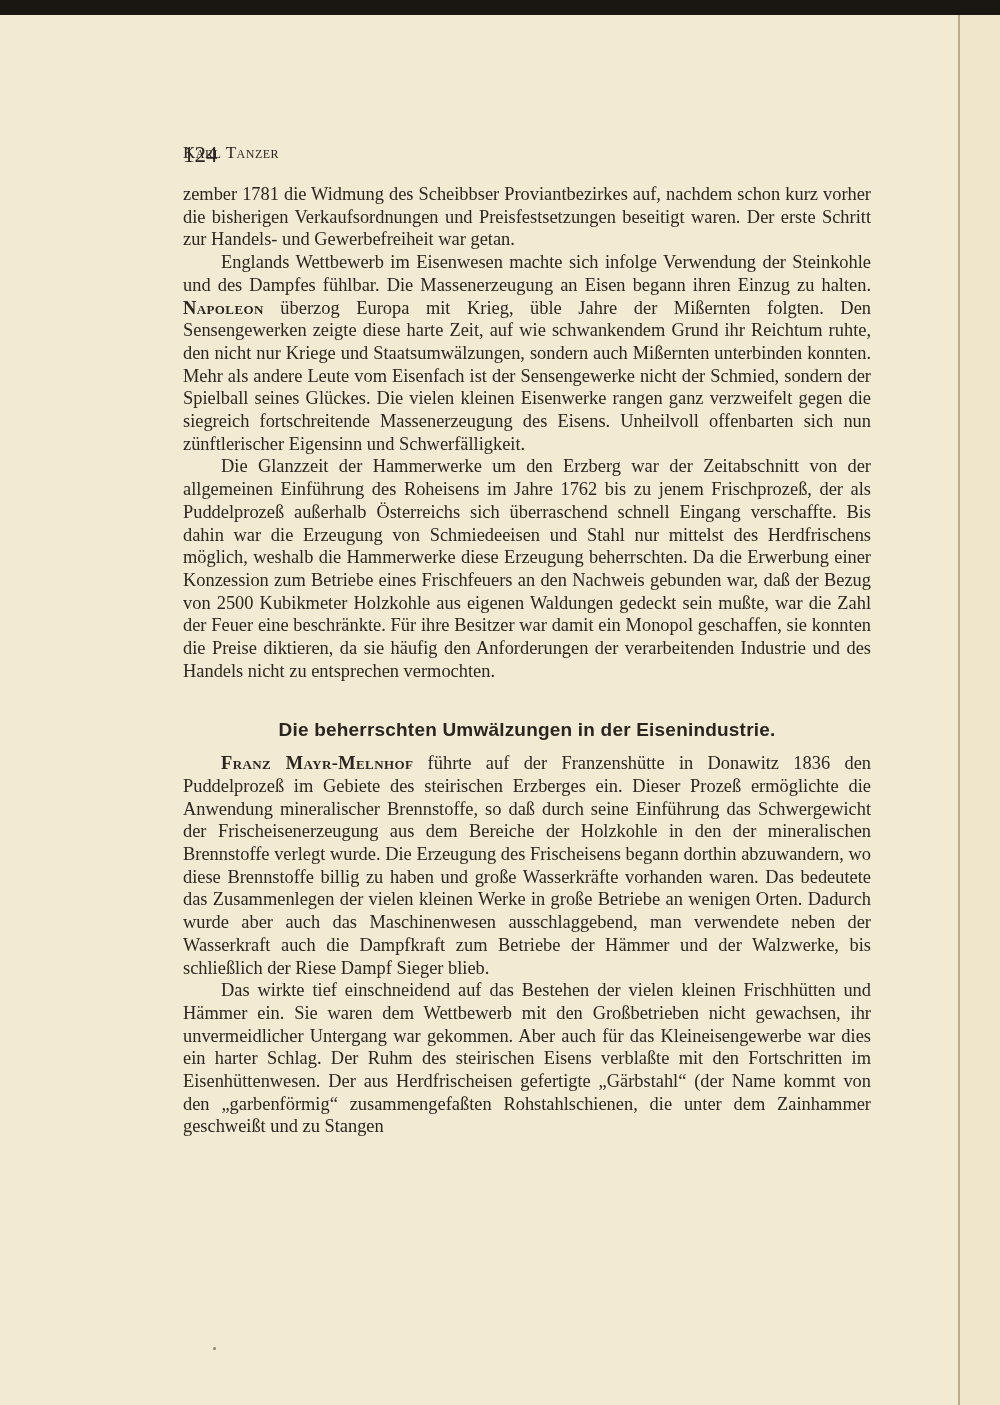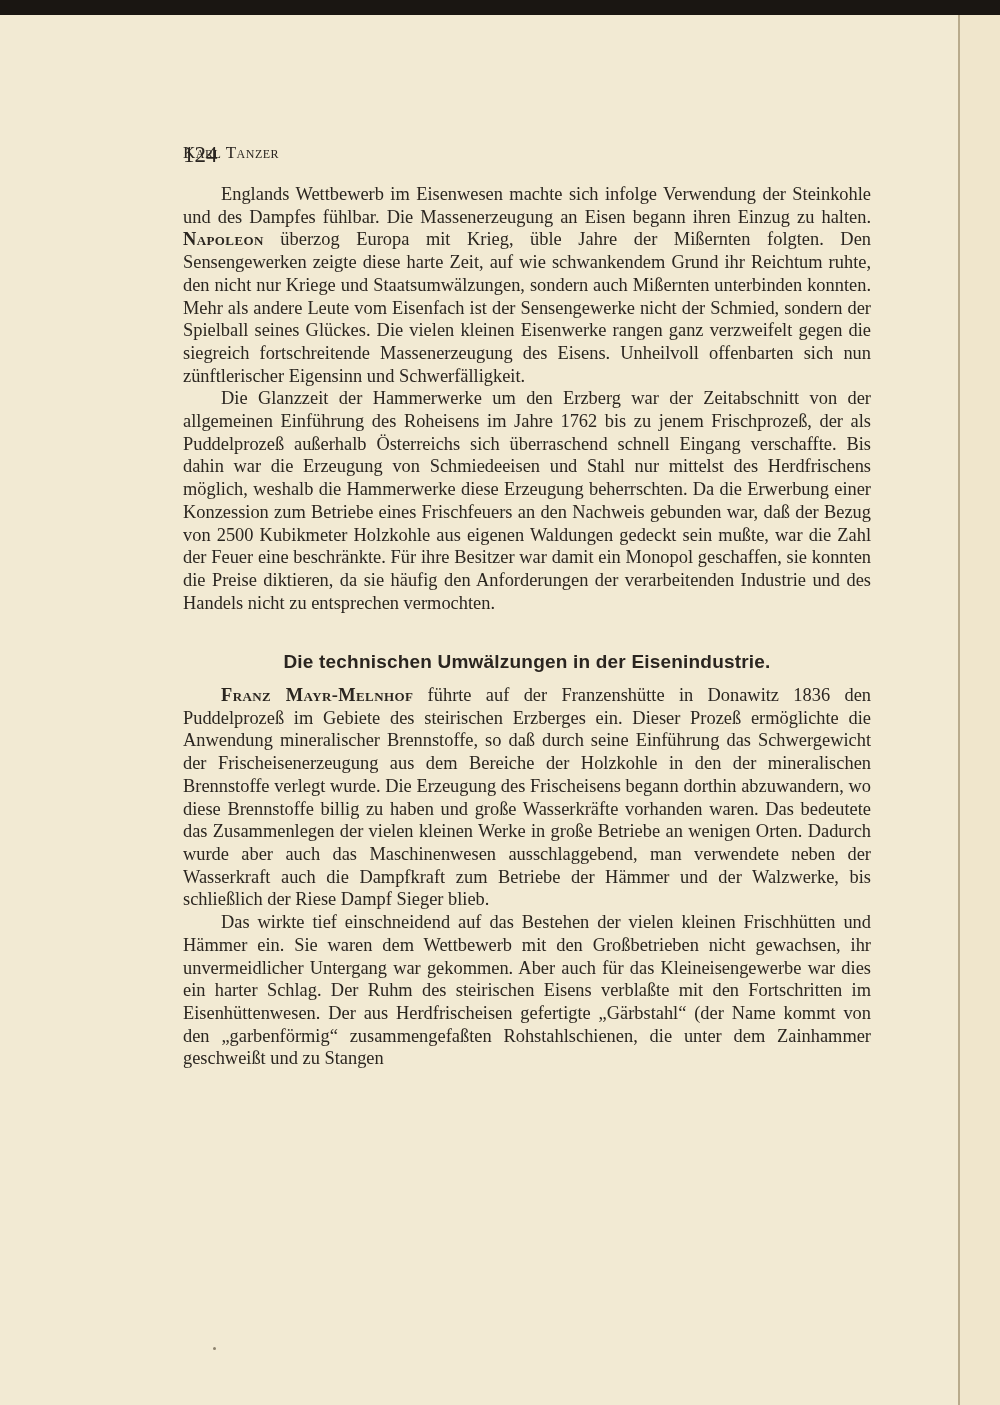--- a/index.html
+++ b/index.html
@@ -47,22 +47,23 @@
 <div class="page"></div>
 <div class="edge"></div>
 <div class="rightstrip"></div>
 
 <div class="header">
   <span class="pagenum">124</span>
   <div class="running">Karl Tanzer</div>
 </div>
 
 <div class="body">
+  <p class="first">zember 1781 die Widmung des Scheibbser Proviantbezirkes auf, nachdem schon kurz vorher die bisherigen Verkaufsordnungen und Preisfestsetzungen beseitigt waren. Der erste Schritt zur Handels- und Gewerbefreiheit war getan.</p>
   <p><span>Englands Wettbewerb im Eisenwesen machte sich infolge Verwendung der Steinkohle und des Dampfes fühlbar. Die Massenerzeugung an Eisen begann ihren Einzug zu halten. </span><span class="sc">Napoleon</span><span> überzog Europa mit Krieg, üble Jahre der Mißernten folgten. Den Sensengewerken zeigte diese harte Zeit, auf wie schwankendem Grund ihr Reichtum ruhte, den nicht nur Kriege und Staatsumwälzungen, sondern auch Mißernten unterbinden konnten. Mehr als andere Leute vom Eisenfach ist der Sensengewerke nicht der Schmied, sondern der Spielball seines Glückes. Die vielen kleinen Eisenwerke rangen ganz verzweifelt gegen die siegreich fortschreitende Massenerzeugung des Eisens. Unheilvoll offenbarten sich nun zünftlerischer Eigensinn und Schwerfälligkeit.</span></p>
   <p>Die Glanzzeit der Hammerwerke um den Erzberg war der Zeitabschnitt von der allgemeinen Einführung des Roheisens im Jahre 1762 bis zu jenem Frischprozeß, der als Puddelprozeß außerhalb Österreichs sich überraschend schnell Eingang verschaffte. Bis dahin war die Erzeugung von Schmiedeeisen und Stahl nur mittelst des Herdfrischens möglich, weshalb die Hammerwerke diese Erzeugung beherrschten. Da die Erwerbung einer Konzession zum Betriebe eines Frischfeuers an den Nachweis gebunden war, daß der Bezug von 2500 Kubikmeter Holzkohle aus eigenen Waldungen gedeckt sein mußte, war die Zahl der Feuer eine beschränkte. Für ihre Besitzer war damit ein Monopol geschaffen, sie konnten die Preise diktieren, da sie häufig den Anforderungen der verarbeitenden Industrie und des Handels nicht zu entsprechen vermochten.</p>
 
-  <h2>Die technischen Umwälzungen in der Eisenindustrie.</h2>
+  <h2>Die beherrschten Umwälzungen in der Eisenindustrie.</h2>
 
   <p><span class="sc">Franz Mayr-Melnhof</span><span> führte auf der Franzenshütte in Donawitz 1836 den Puddelprozeß im Gebiete des steirischen Erzberges ein. Dieser Prozeß ermöglichte die Anwendung mineralischer Brennstoffe, so daß durch seine Einführung das Schwergewicht der Frischeisenerzeugung aus dem Bereiche der Holzkohle in den der mineralischen Brennstoffe verlegt wurde. Die Erzeugung des Frischeisens begann dorthin abzuwandern, wo diese Brennstoffe billig zu haben und große Wasserkräfte vorhanden waren. Das bedeutete das Zusammenlegen der vielen kleinen Werke in große Betriebe an wenigen Orten. Dadurch wurde aber auch das Maschinenwesen ausschlaggebend, man verwendete neben der Wasserkraft auch die Dampfkraft zum Betriebe der Hämmer und der Walzwerke, bis schließlich der Riese Dampf Sieger blieb.</span></p>
   <p>Das wirkte tief einschneidend auf das Bestehen der vielen kleinen Frischhütten und Hämmer ein. Sie waren dem Wettbewerb mit den Großbetrieben nicht gewachsen, ihr unvermeidlicher Untergang war gekommen. Aber auch für das Kleineisengewerbe war dies ein harter Schlag. Der Ruhm des steirischen Eisens verblaßte mit den Fortschritten im Eisenhüttenwesen. Der aus Herdfrischeisen gefertigte „Gärbstahl“ (der Name kommt von den „garbenförmig“ zusammengefaßten Rohstahlschienen, die unter dem Zainhammer geschweißt und zu Stangen</p>
 </div>
 
 <div class="speck"></div>
 
 </body></html>

